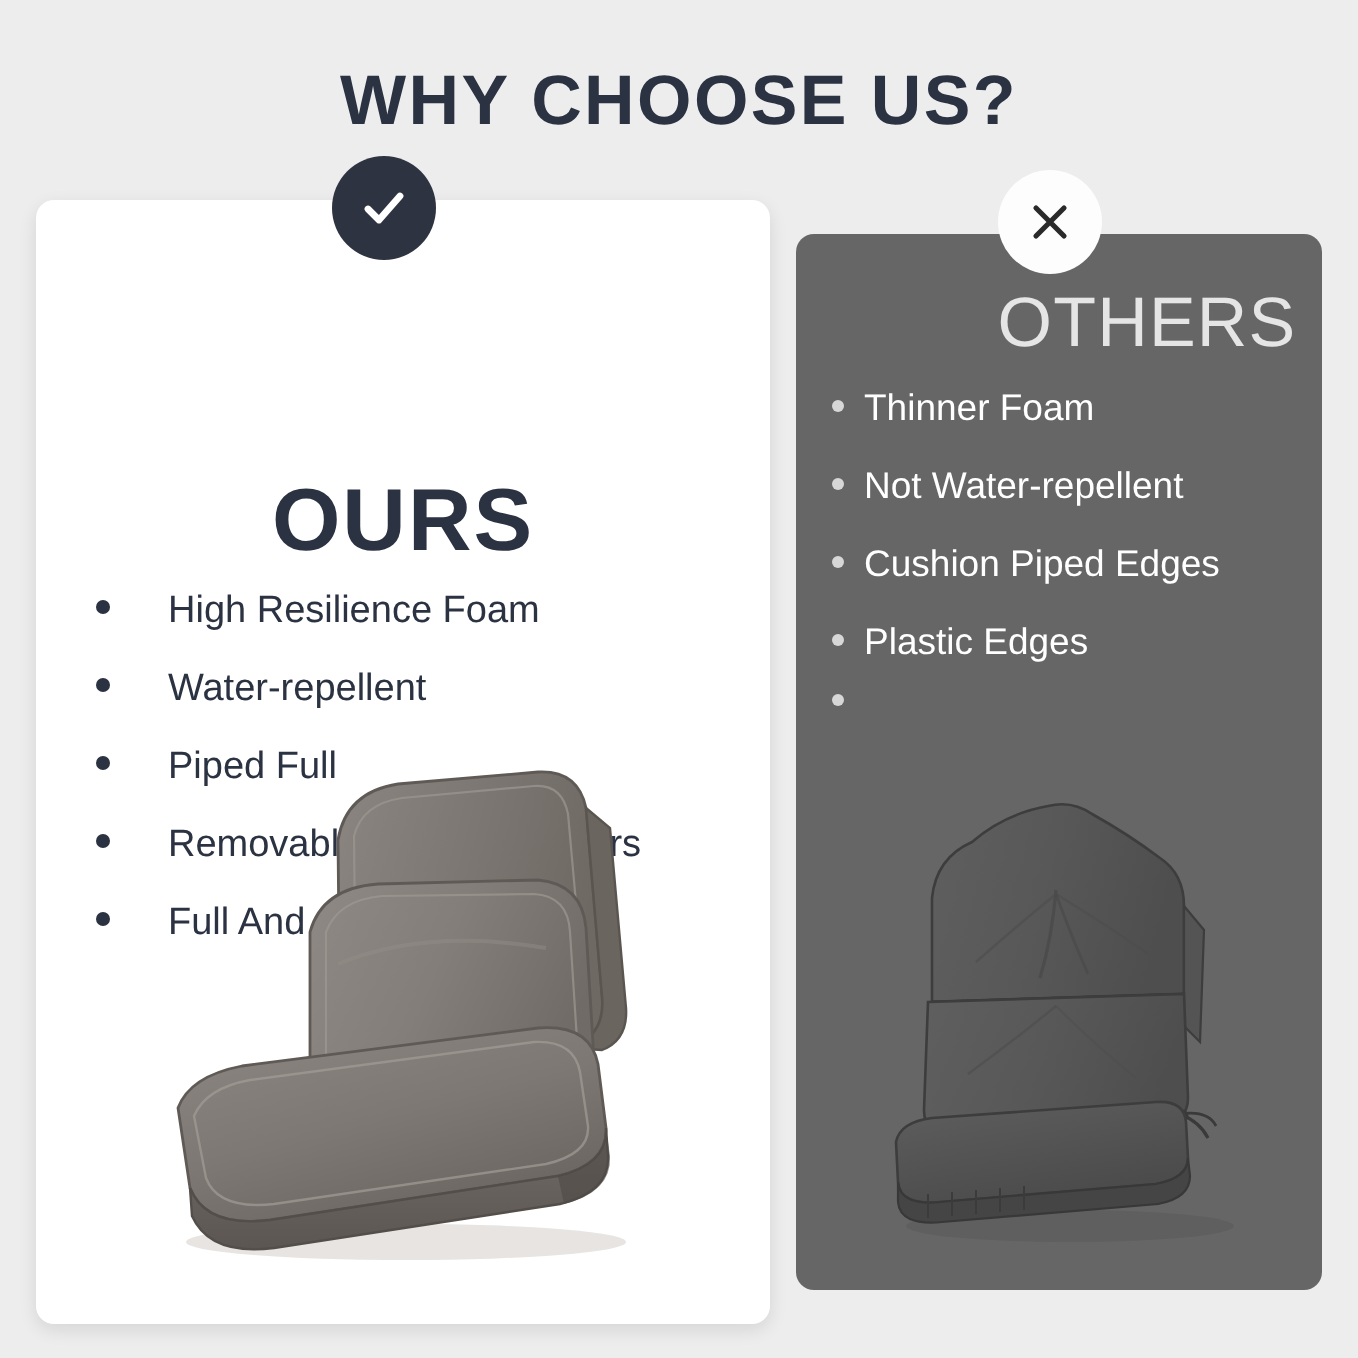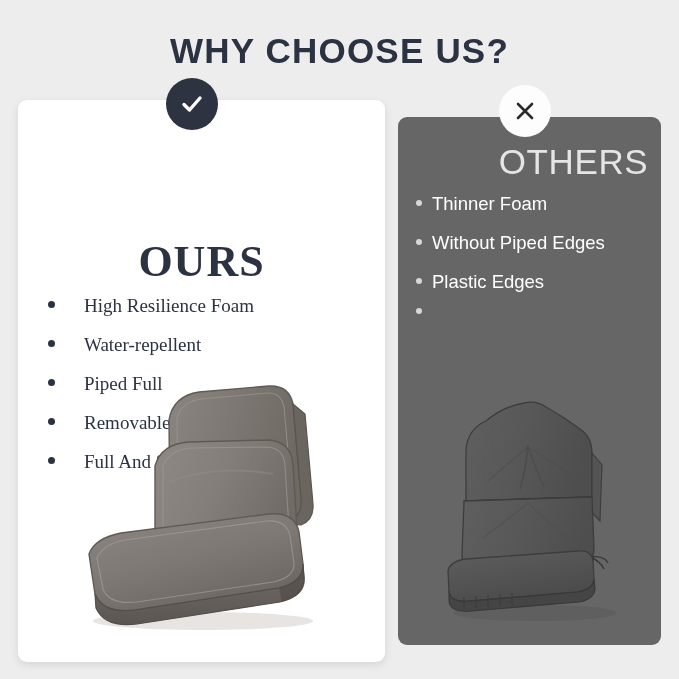--- a/index.html
+++ b/index.html
@@ -37,21 +37,20 @@
   .panel-ours {
     position: absolute;
     left: 18px;
     top: 100px;
     width: 367px;
     height: 562px;
     background: #ffffff;
     border-radius: 9px;
     box-shadow: 0 3px 9px rgba(0,0,0,0.10);
     overflow: hidden;
-    font-family: Liberation Serif, serif;
   }
 
   .panel-others {
     position: absolute;
     left: 398px;
     top: 117px;
     width: 263px;
     height: 528px;
     background: #666666;
     border-radius: 9px;
@@ -239,21 +238,25 @@
 
     <div class="heading-others">OTHERS</div>
 
     <ul class="list list-others">
       <li class="list-item">
         <span class="bullet"></span>
         <span class="item-text">Thinner Foam</span>
       </li>
       <li class="list-item">
         <span class="bullet"></span>
-        <span class="item-text">Without Piped Edges</span>
+        <span class="item-text">Not Water-repellent</span>
+      </li>
+      <li class="list-item">
+        <span class="bullet"></span>
+        <span class="item-text">Cushion Piped Edges</span>
       </li>
       <li class="list-item">
         <span class="bullet"></span>
         <span class="item-text">Plastic Edges</span>
       </li>
       <li class="list-item">
         <span class="bullet"></span>
       </li>
     </ul>
 

